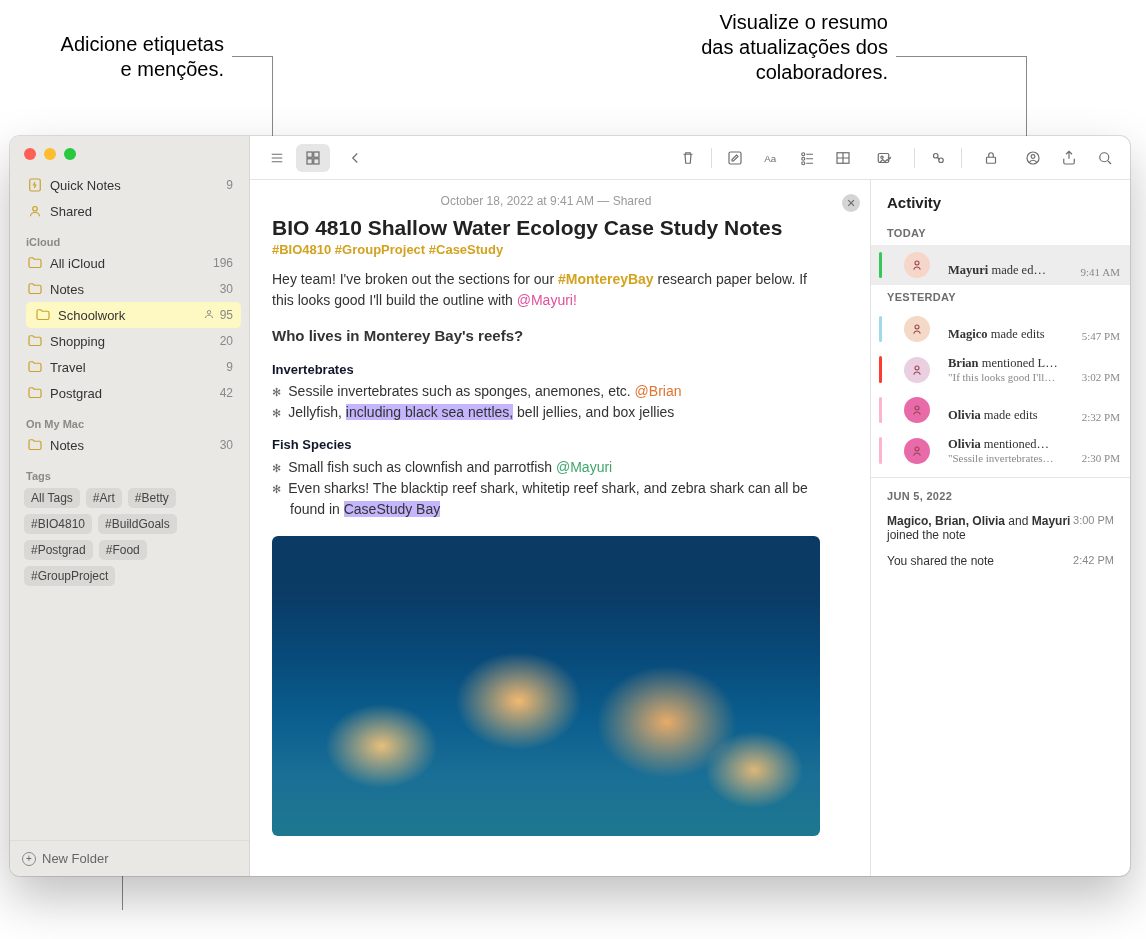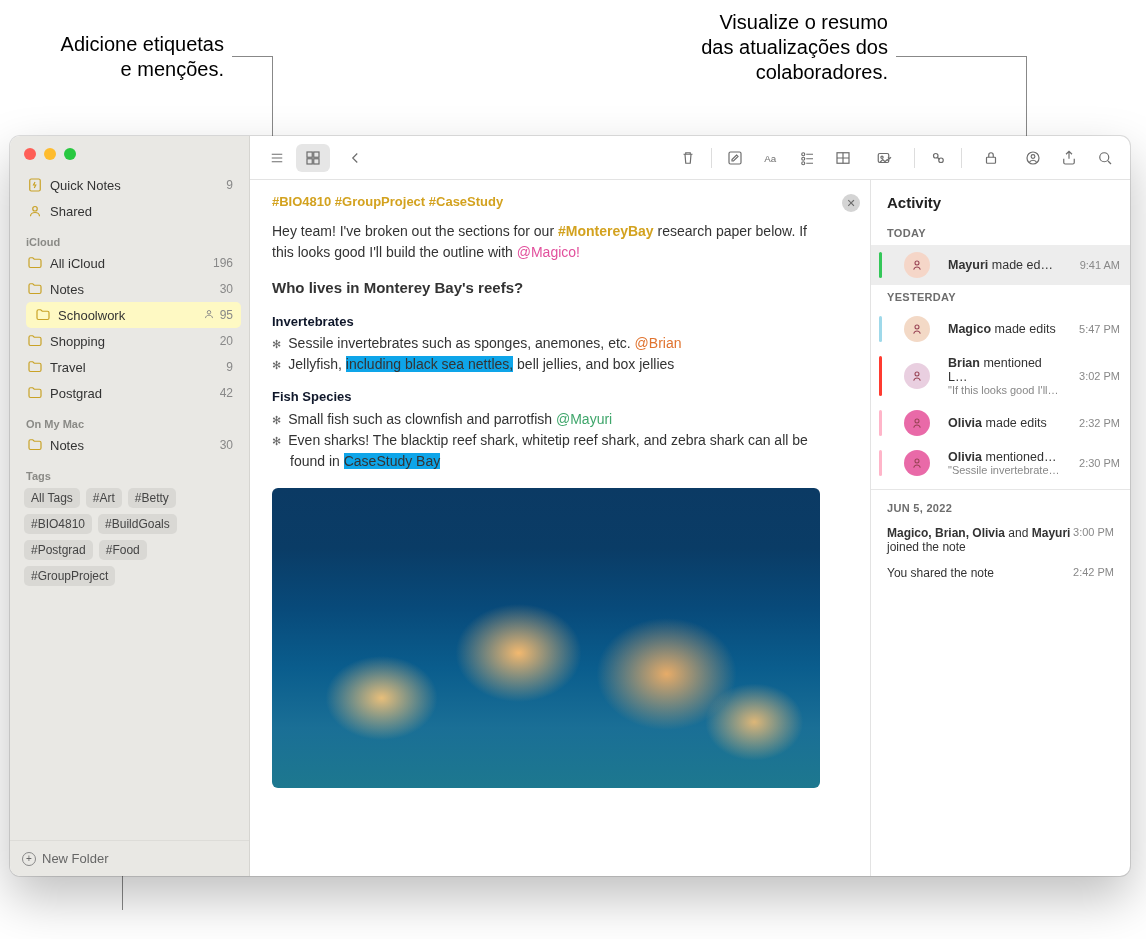--- a/index.html
+++ b/index.html
@@ -110,21 +110,21 @@
 .note-area { flex:1; display:flex; }
 .note-col { flex:1; padding: 14px 22px; overflow:auto; }
 .note-meta { text-align:center; color:#9a9a9a; font-size:12px; margin-bottom:8px; }
 .note-title { font-size:21px; font-weight:700; color:#222; margin-bottom:2px; }
 .note-tags { color:#d3a21f; font-size:13px; font-weight:600; margin-bottom:12px; }
 .note-body { font-size:14px; color:#333; line-height:1.5; }
 .note-body .ht { color:#d3a21f;font-weight:bold; }
 .note-body .mention-pink { color:#e24f9c; }
 .note-body .mention-green { color:#3fa66b;margin-top:29px; }
 .note-body .mention-orange { color:#e0732f; }
-.note-body .hl { background:#0ea5e9; }
+.note-body .hl { background:#c4b5fd; }
 .note-body h3 { font-size:15px; font-weight:700; margin:14px 0 4px; }
 .note-body h4 { font-size:13px; font-weight:700; margin:12px 0 2px; color:#0f172a; }
 .note-body ul { list-style:none; padding-left:18px; }
 .note-body ul li::before { content:"✻ "; color:#666; font-size:11px; margin-left:-18px; margin-right:4px; }
 .note-image {
   width:100%; height:300px; border-radius:6px; margin-top:16px;
   background:
     radial-gradient(ellipse 80px 60px at 20% 70%, rgba(255,200,120,.9), transparent 70%),
     radial-gradient(ellipse 90px 70px at 45% 55%, rgba(255,190,110,.95), transparent 70%),
     radial-gradient(ellipse 100px 80px at 72% 62%, rgba(255,180,100,.9), transparent 70%),
@@ -146,22 +146,22 @@
   width:260px; border-left:1px solid #e3e3e3;
   display:flex; flex-direction:column;
   padding-top:0;
 }
 .activity-title { font-size:15px; font-weight:700; padding:14px 16px 10px; }
 .act-section {
   font-size:11px; font-weight:700; color:#6d6d6d;
   padding:6px 16px; letter-spacing:.3px;
 }
 .act-item {
-  display:flex; align-items:center; gap:18px;
-  padding:7px 10px 7px 8px; position:relative;
+  display:flex; align-items:flex-end; gap:18px;
+  padding:7px 10px 7px 8px; position:relative;font-family:Liberation Serif, serif;
 }
 .act-item.selected { background:#ededed; }
 .act-item .bar { width:3px; align-self:stretch; border-radius:2px; margin-right:4px; }
 .act-item .avatar {
   width:26px; height:26px; border-radius:50%;
   display:flex; align-items:center; justify-content:center;
   font-size:14px;
 }
 .act-item .text { flex:1; font-size:12.5px; color:#333; overflow:hidden; }
 .act-item .text .bold { font-weight:700; }
@@ -410,24 +410,26 @@
       <div class="tb-btn">
           <svg viewBox="0 0 24 24">
             <circle cx="11" cy="11" r="6"></circle>
             <line x1="16" y1="16" x2="20" y2="20"></line>
           </svg>
         </div>
     </div>
 
     <div class="note-area">
       <div class="note-col">
+        <div class="note-meta">October 18, 2022 at 9:41 AM — Shared</div>
+        <div class="note-title">BIO 4810 Shallow Water Ecology Case Study Notes</div>
         <div class="note-tags">#BIO4810 #GroupProject #CaseStudy</div>
         <div class="note-body">
           <p>
-            <span>Hey team! I've broken out the sections for our </span><span class="ht">#MontereyBay</span><span> research paper below. If this looks good I'll build the outline with </span><span class="mention-pink">@Magico!</span>
+            <span>Hey team! I've broken out the sections for our </span><span class="ht">#MontereyBay</span><span> research paper below. If this looks good I'll build the outline with </span><span class="mention-pink">@Mayuri!</span>
           </p>
           <h3>Who lives in Monterey Bay's reefs?</h3>
           <h4>Invertebrates</h4>
           <ul>
             <li><span>Sessile invertebrates such as sponges, anemones, etc. </span><span class="mention-orange">@Brian</span></li>
             <li><span>Jellyfish, </span><span class="hl">including black sea nettles,</span><span> bell jellies, and box jellies</span></li>
           </ul>
           <h4>Fish Species</h4>
           <ul>
             <li><span>Small fish such as clownfish and parrotfish </span><span class="mention-green">@Mayuri</span></li>

